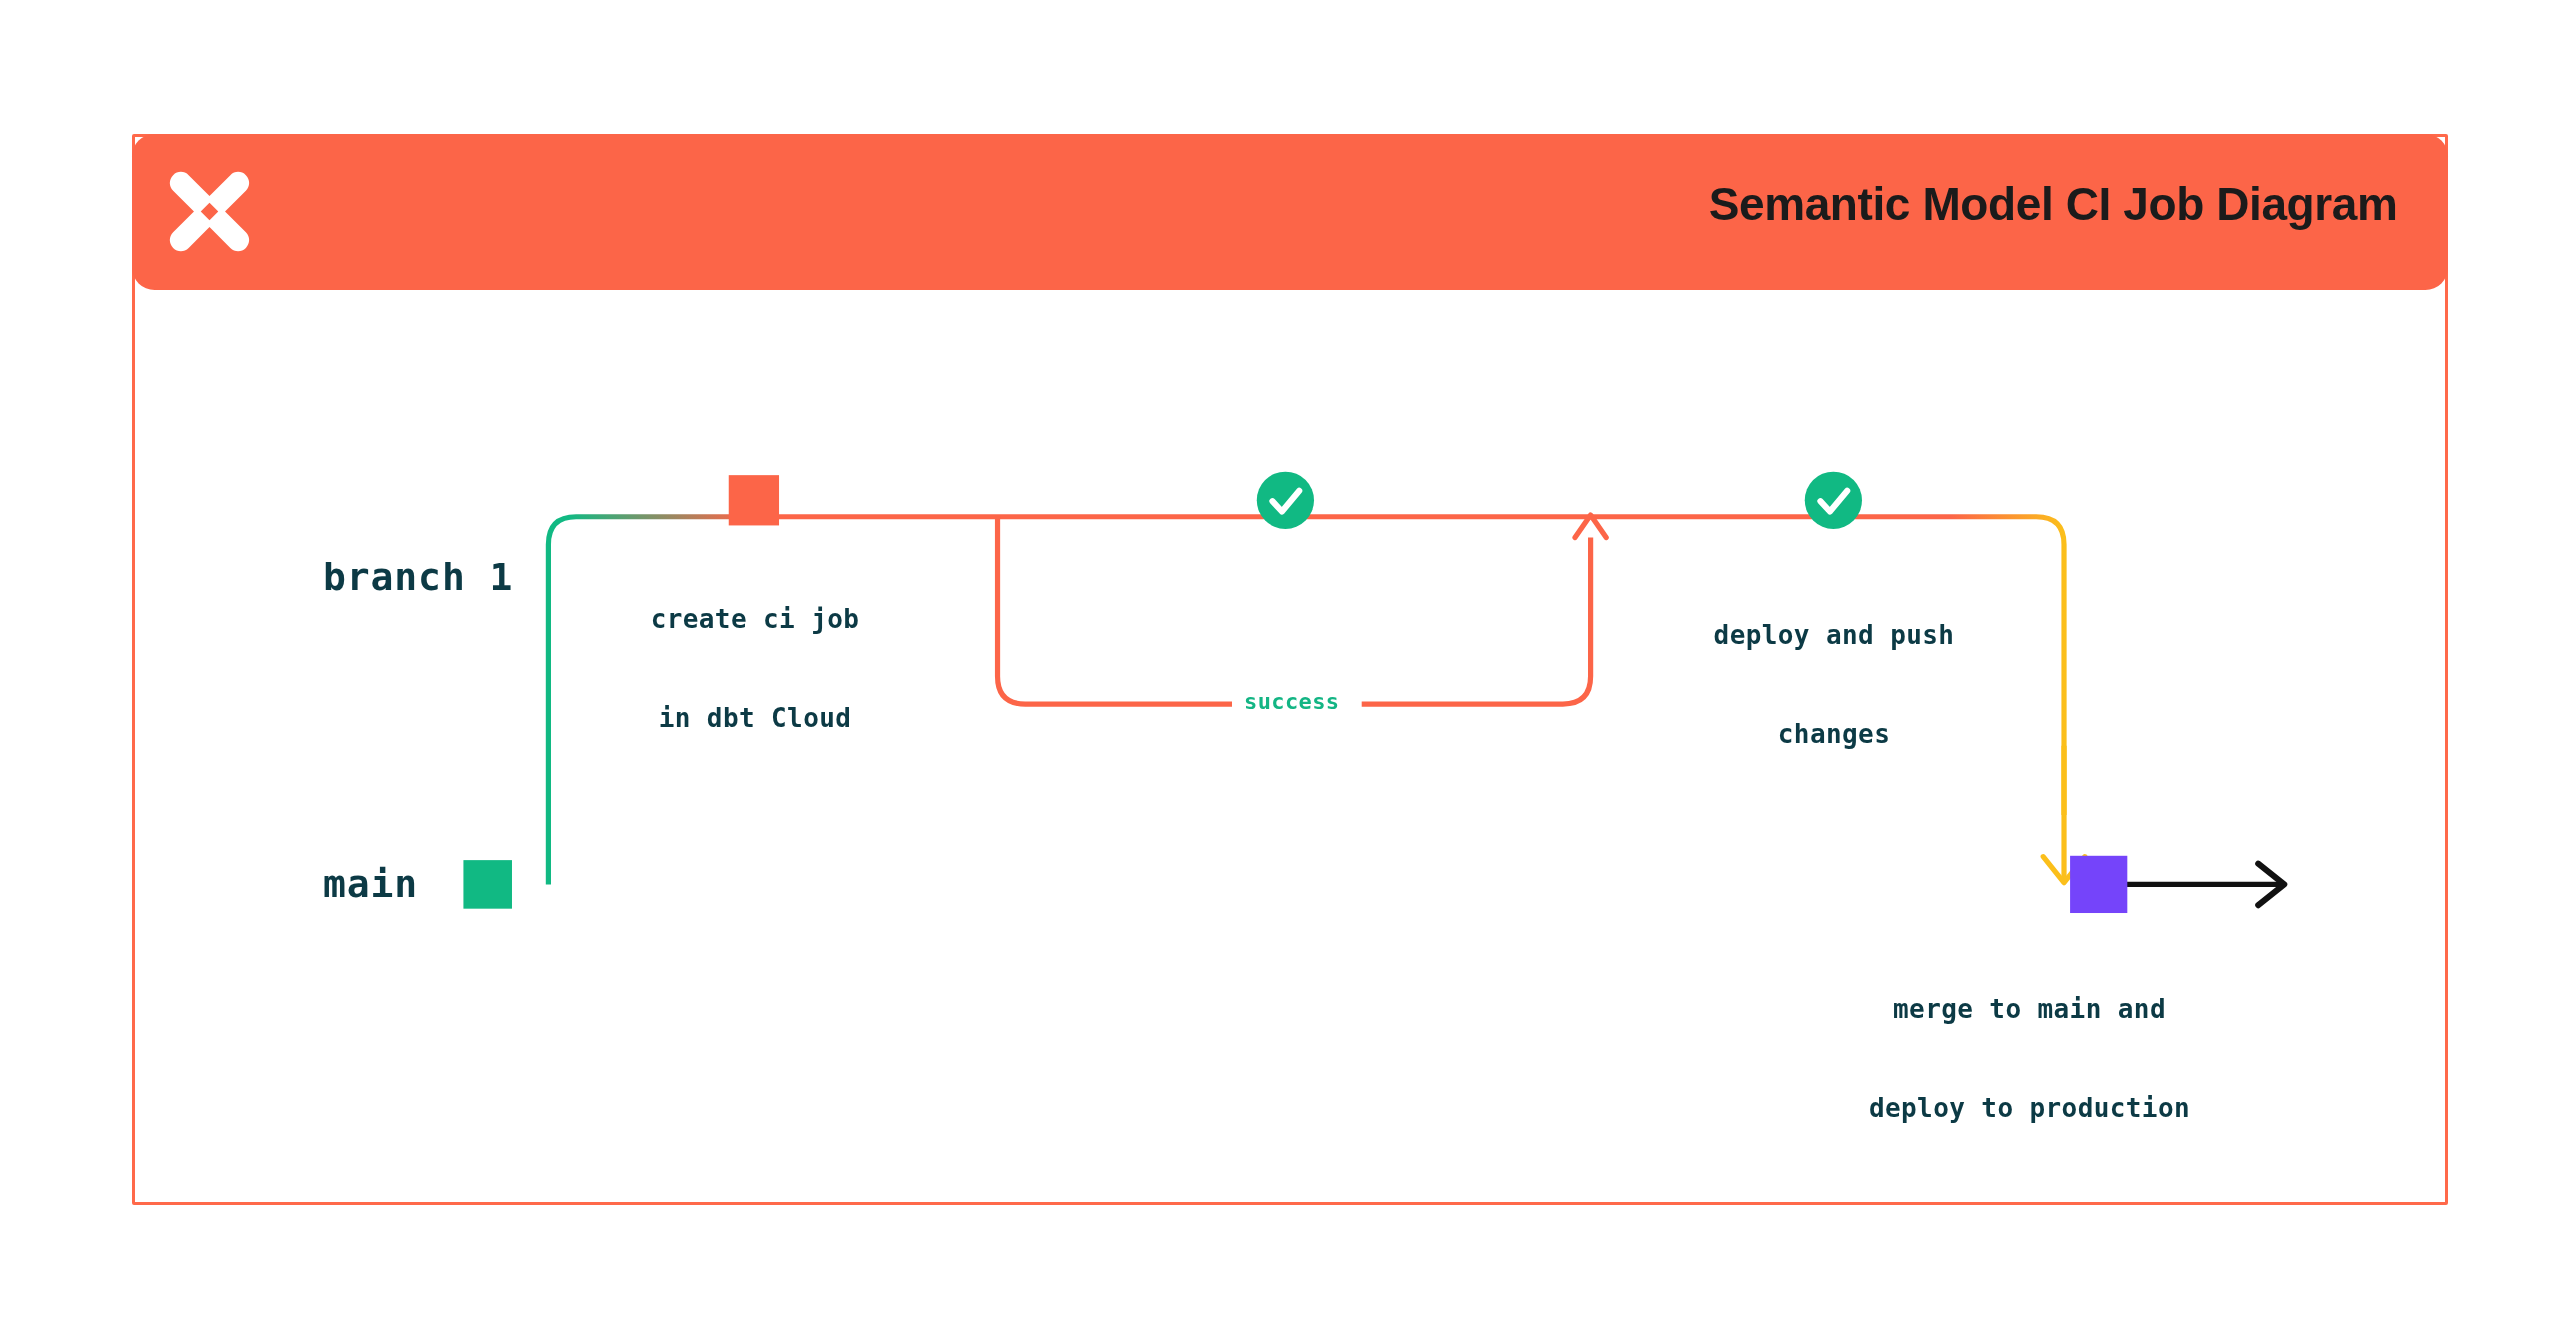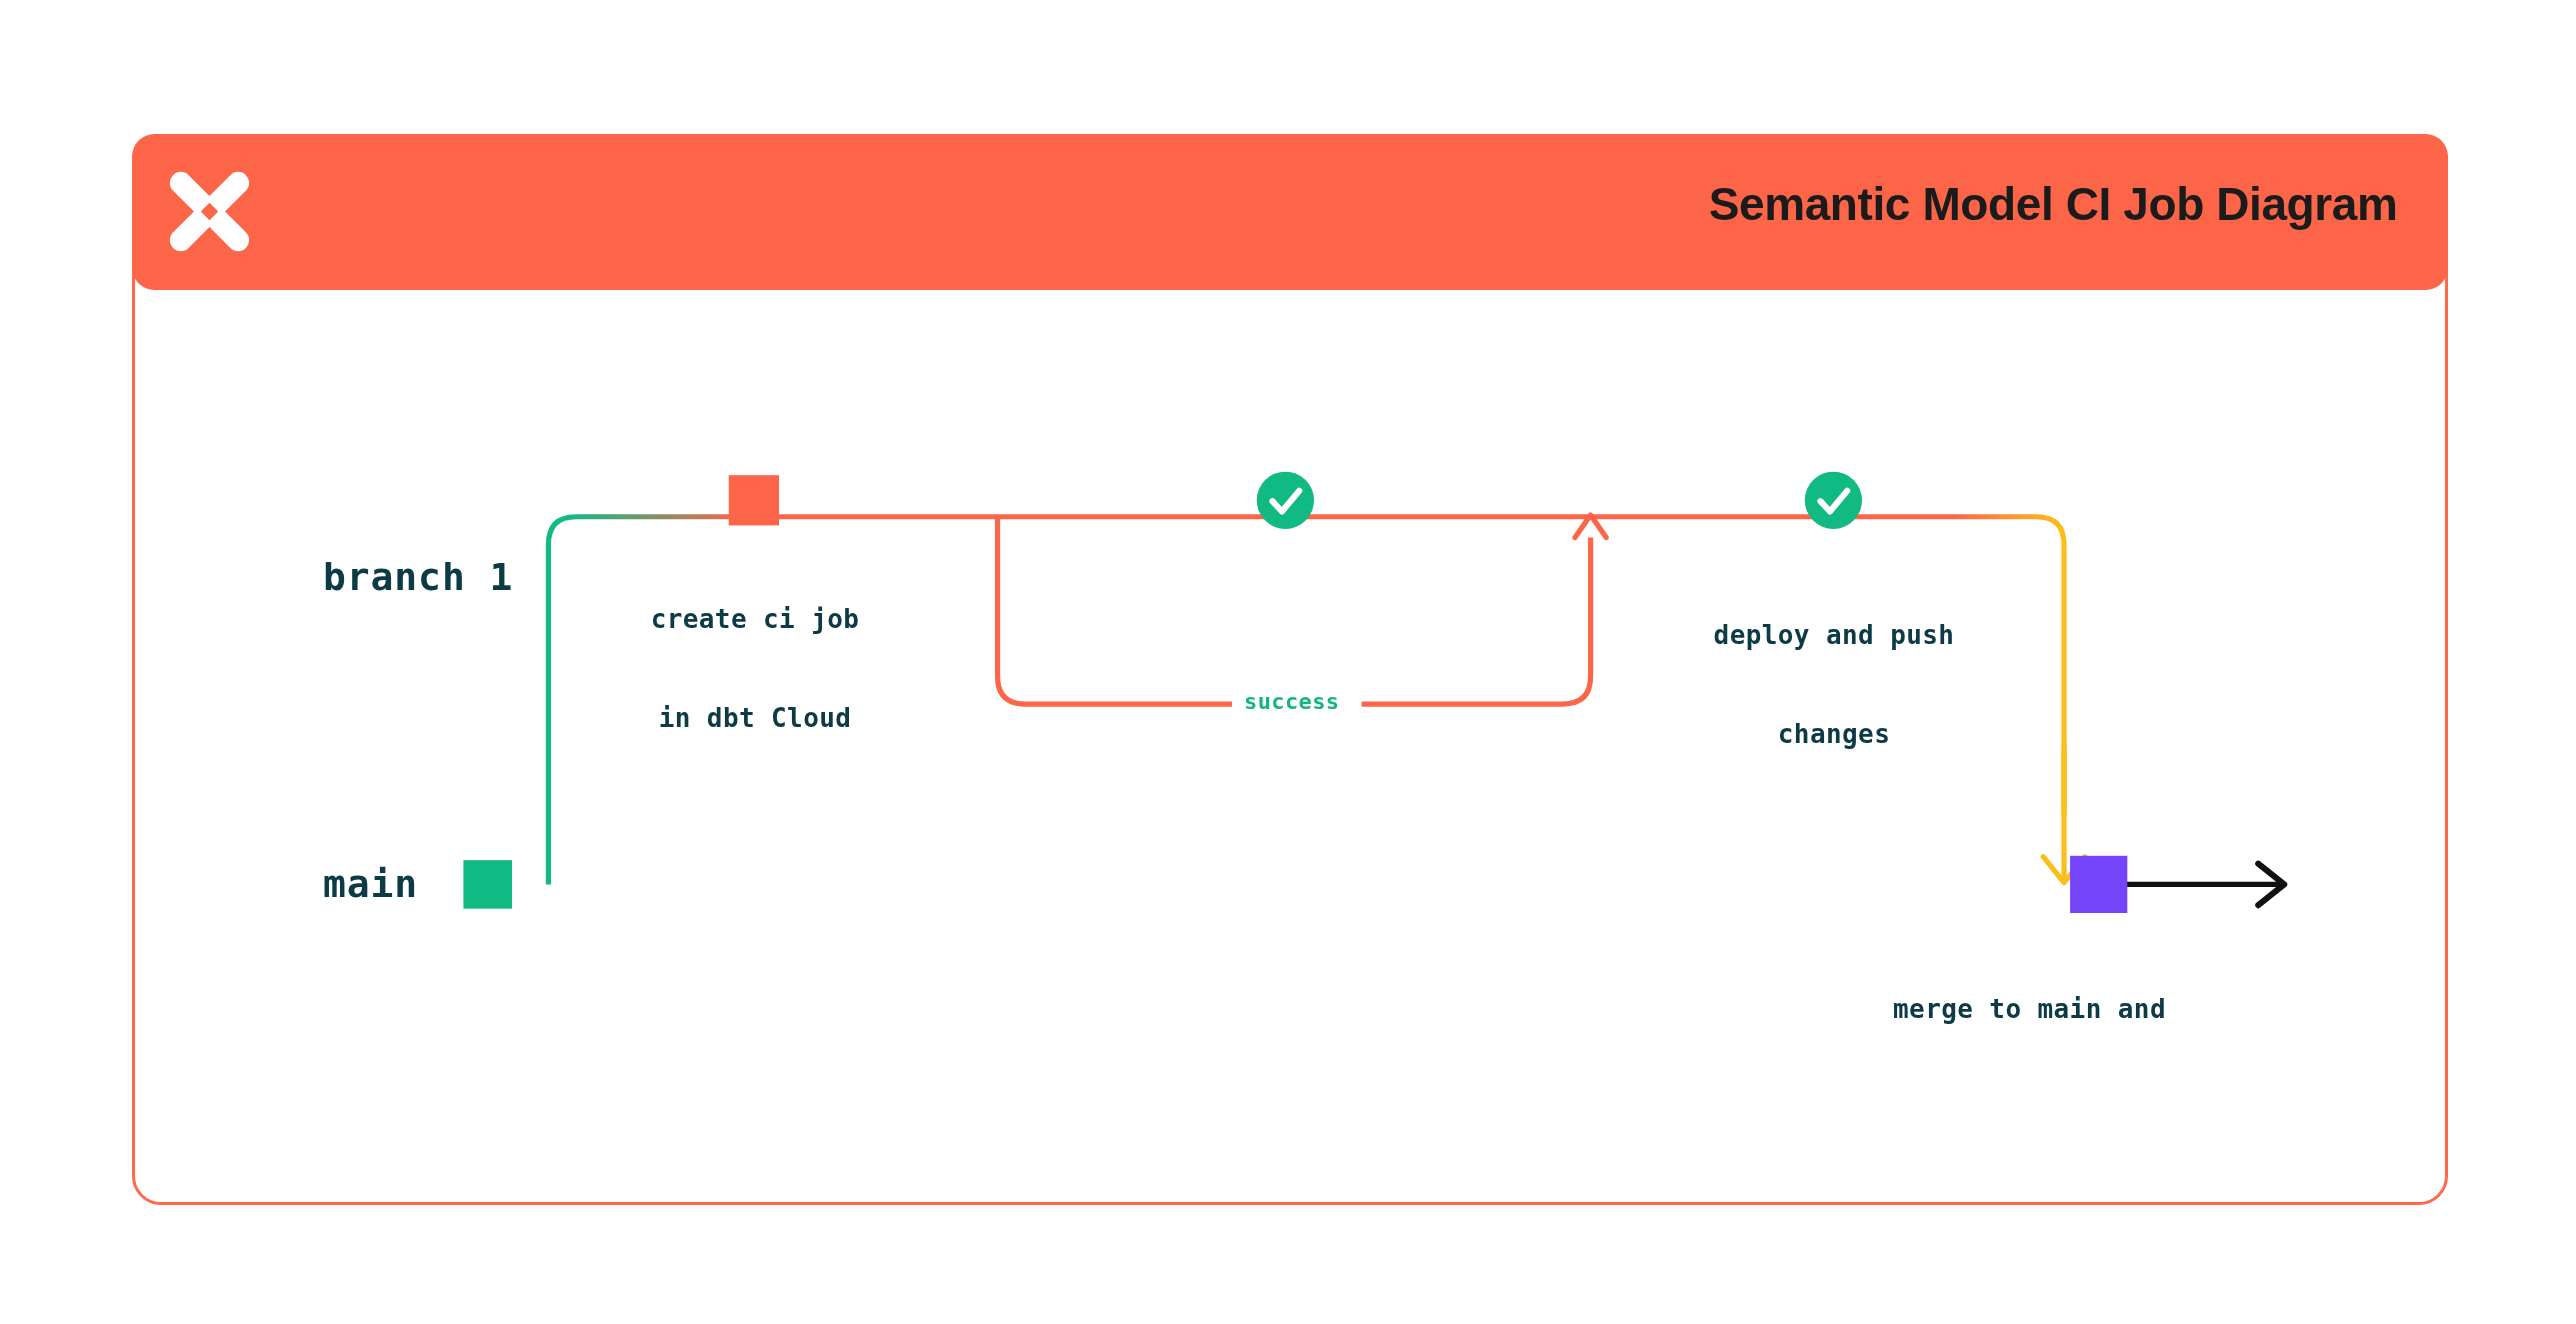--- a/index.html
+++ b/index.html
@@ -9,21 +9,21 @@
     overflow:hidden;
   }
   #stage{position:relative;width:2576px;height:1324px;}
 
   
   .card{
     position:absolute;
     left:132px;top:134px;
     width:2316px;height:1071px;
     border:3.5px solid #FF694A;
-    border-radius:29px;
+    border-radius:2px;
     box-sizing:border-box;
     background:#ffffff;
   }
   .card-header{
     position:absolute;
     left:-3.5px;top:-3.5px;
     width:2316px;height:156px;
     background:#FC6548;
     border-radius:22.6px 22.6px 22.6px 22.6px;
     box-sizing:border-box;
@@ -160,18 +160,19 @@
   </div>
 
 
   <div class="lbl node-lbl" style="left:1610px;top:552px;width:448px;">
     <div>deploy and push</div>
     <div>changes</div>
   </div>
 
   <div class="lbl node-lbl" style="left:1804px;top:926px;width:451px;">
     <div>merge to main and</div>
+    <div>deploy to production</div>
   </div>
 
   <div class="success-lbl" style="left:1232px;top:689px;">success</div>
 
 </div>
 
 
 </body></html>

